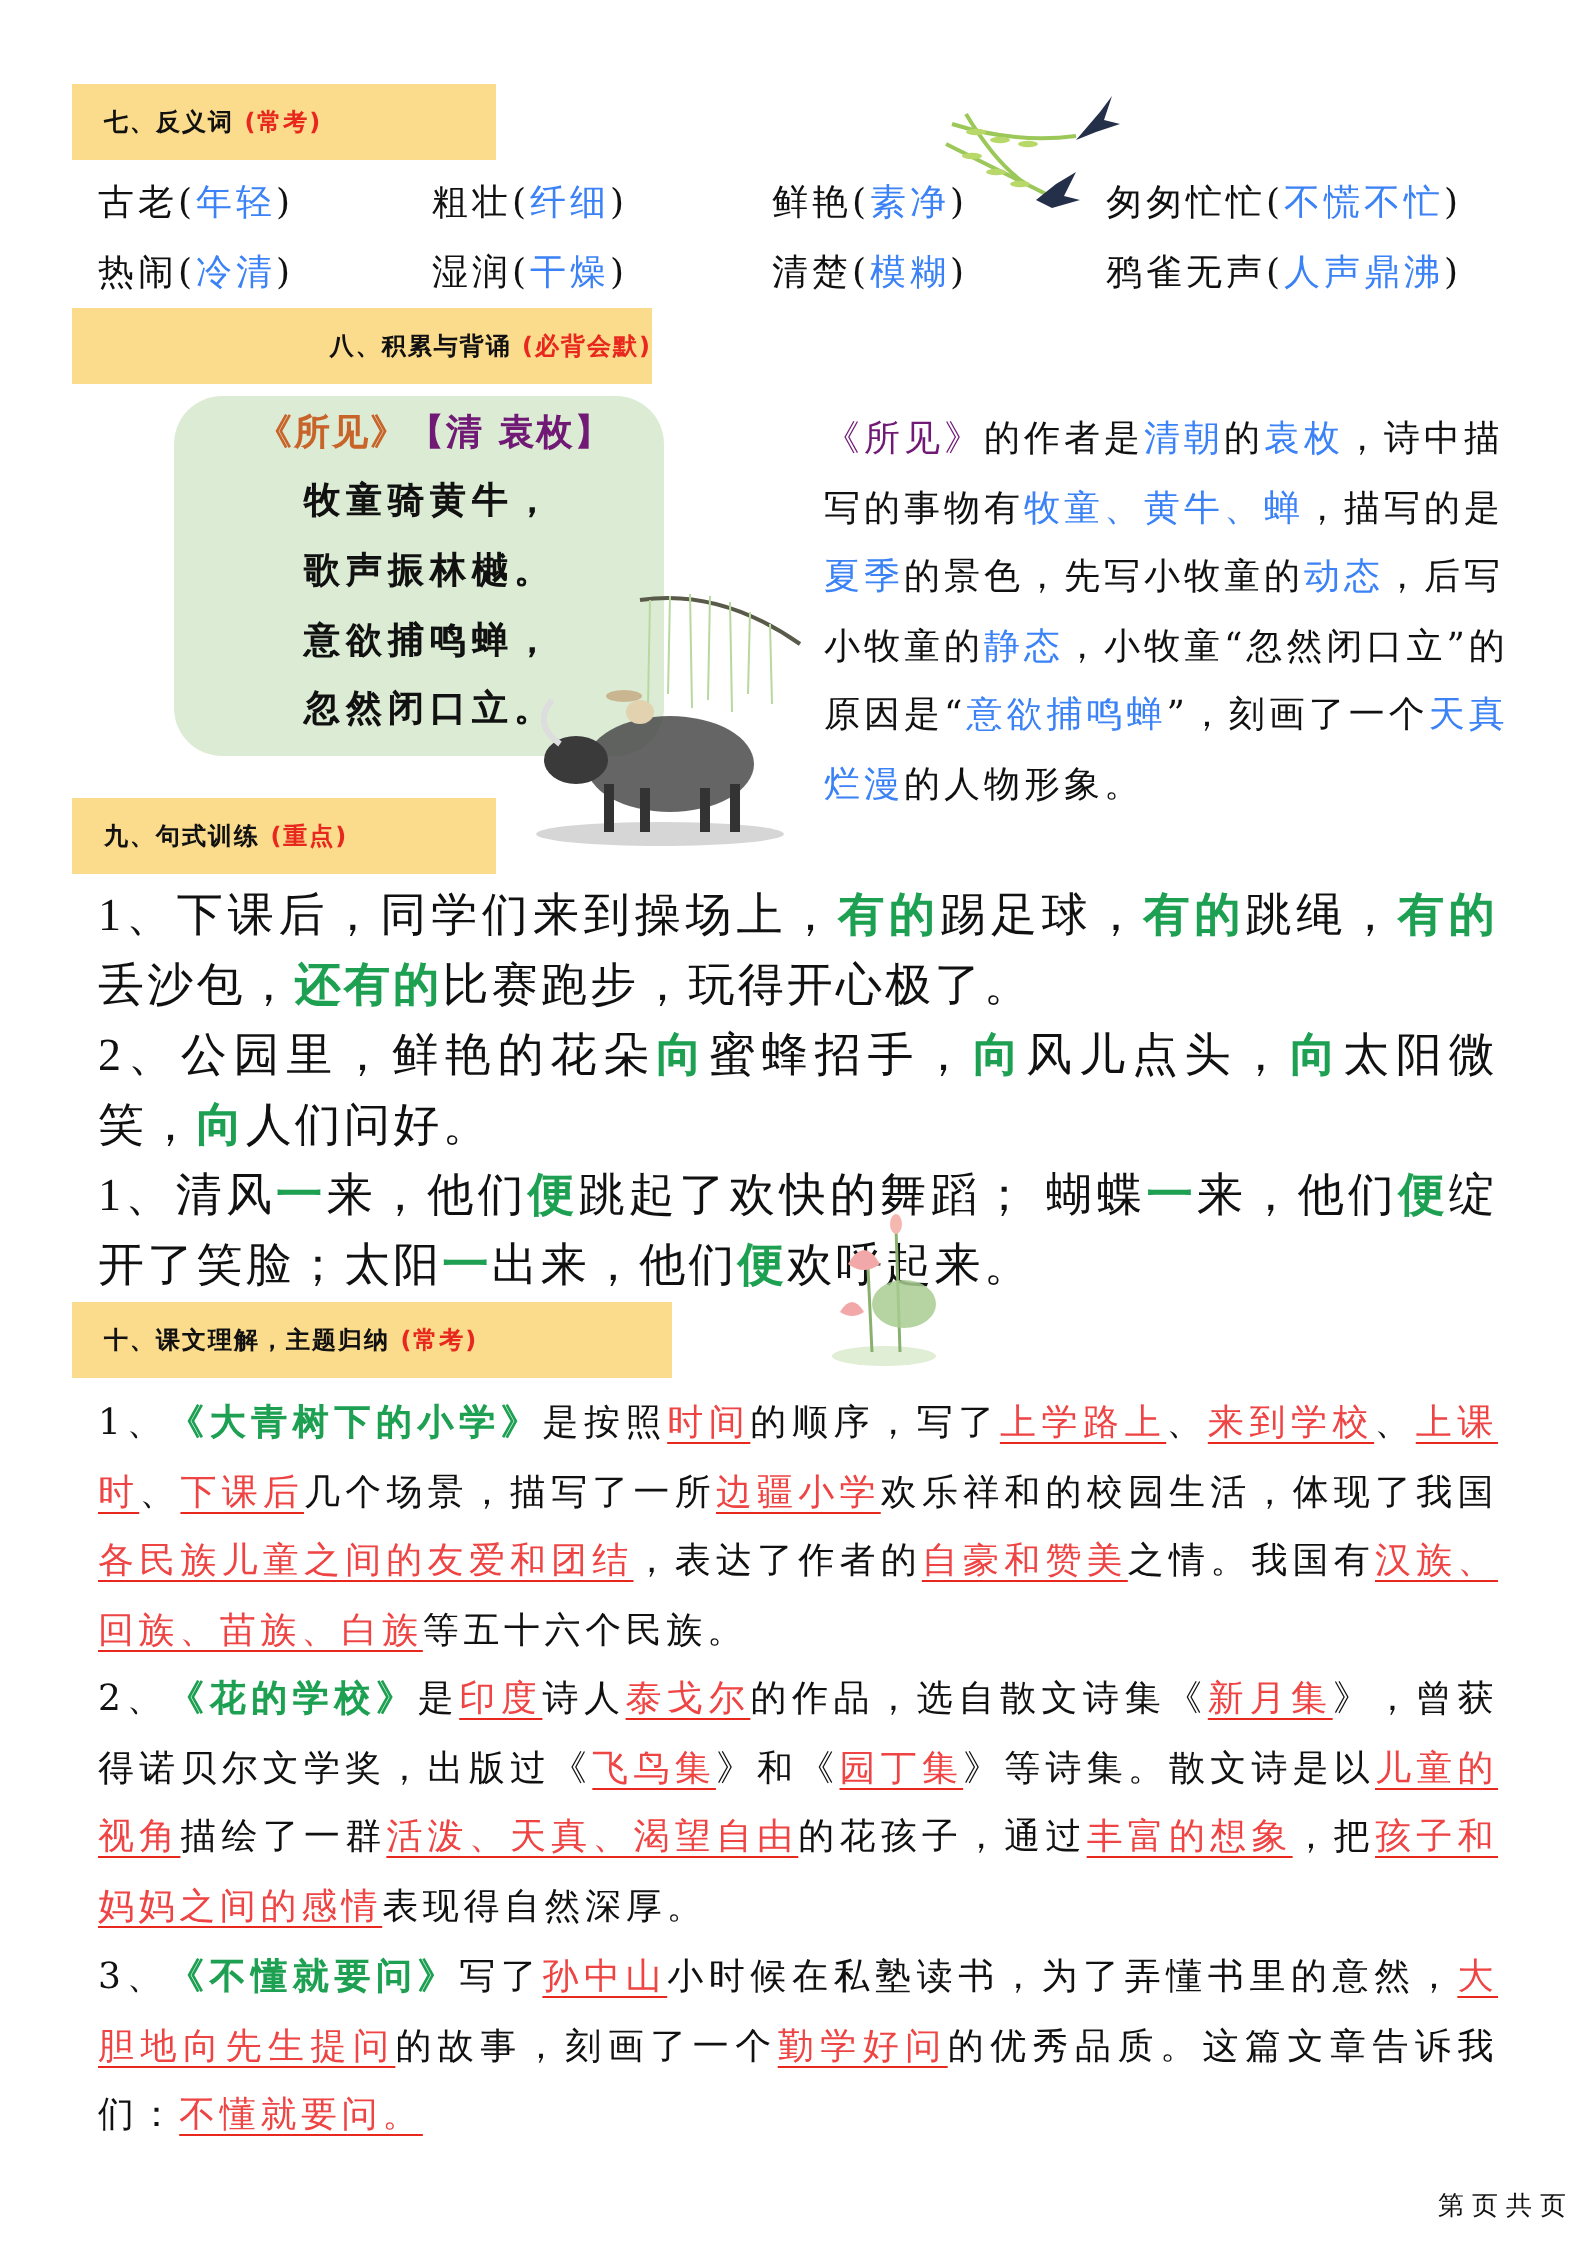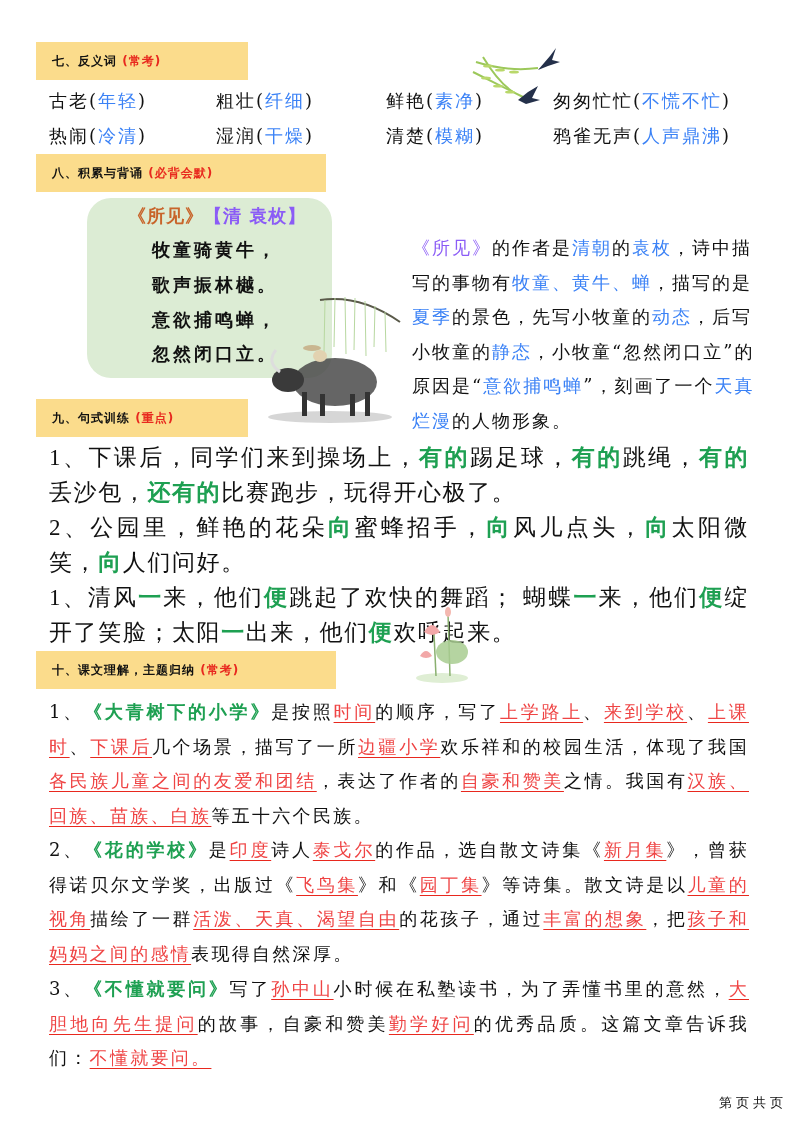--- a/index.html
+++ b/index.html
@@ -4,30 +4,30 @@
 <style>
   html, body { margin:0; padding:0; background:#ffffff; }
   body { width:793px; height:1122px; position:relative; overflow:hidden;
          font-family: "DejaVu Serif", "Liberation Serif", serif; color:#111; }
   .abs { position:absolute; }
   .heading { position:absolute; background:#fbdc8c; height:38px; line-height:38px;
              font-size:12px; font-weight:bold; padding-left:16px; box-sizing:border-box;
              font-family:"DejaVu Sans", "Liberation Sans", sans-serif; letter-spacing:1px; }
   .heading .tag { color:#e8281e; font-weight:bold; }
   .red { color:#3b82f6; }
-  .green { color:#8b5cf6; }
+  .green { color:#701a75; }
   .greenb { color:#1ea052; font-weight:bold; }
   .orange { color:#c8642a; }
   .ul { color:#ef4444; text-decoration:underline; text-decoration-color:#e8281e; text-underline-offset:4px; }
   .ant-row { position:absolute; font-size:18px; letter-spacing:2px; }
   .poem-box { position:absolute; left:87px; top:198px; width:245px; height:180px;
               background:#dcecd4; border-radius:24px; }
   .poem-title { position:absolute; left:128px; top:204px; font-size:18px; font-weight:bold; letter-spacing:1px; }
   .poem-line { position:absolute; left:152px; font-size:18px; font-weight:bold; letter-spacing:3px; }
-  .desc { position:absolute; left:412px; top:203px; width:355px; font-size:18px; line-height:34.5px; letter-spacing:2px;margin-top:28px; }
+  .desc { position:absolute; left:412px; top:203px; width:355px; font-size:18px; line-height:34.5px; letter-spacing:2px; }
   .para { position:absolute; left:49px; width:700px; font-size:23px; line-height:34.5px; letter-spacing:1.6px;
           font-family:"Liberation Serif","DejaVu Serif",serif; text-align:justify; }
   .para2 { position:absolute; left:49px; width:700px; font-size:18px; line-height:34.5px; letter-spacing:2.3px; text-align:justify; }
   .footer { position:absolute; right:6px; top:1094px; font-size:13px; letter-spacing:4px;
             font-family:"DejaVu Sans","Liberation Sans",sans-serif; }
 </style>
 </head>
 <body>
 
 <div class="heading" style="left:36px;top:42px;width:212px;">
@@ -71,21 +71,21 @@
 <div class="ant-row" style="left:216px;top:124px;">
   <span>湿润</span>(<span class="red">干燥</span>)
 </div>
 <div class="ant-row" style="left:386px;top:124px;">
   <span>清楚</span>(<span class="red">模糊</span>)
 </div>
 <div class="ant-row" style="left:553px;top:124px;">
   <span>鸦雀无声</span>(<span class="red">人声鼎沸</span>)
 </div>
 
-<div class="heading" style="left:36px;top:154px;width:290px;">
+<div class="heading" style="left:36px;top:154px;width:290px;text-align:right;">
   <span>八、积累与背诵</span>
   <span class="tag">(必背会默)</span>
 </div>
 
 <div class="poem-box"></div>
 <div class="poem-title">
   <span class="orange">《所见》</span><span class="green">【清  袁枚】</span>
 </div>
 <div class="poem-line" style="top:238px;">牧童骑黄牛，</div>
 <div class="poem-line" style="top:273px;">歌声振林樾。</div>
@@ -151,16 +151,16 @@
 
 <div class="para2" style="top:695px;">
   <span>1、</span><span class="greenb">《大青树下的小学》</span><span>是按照</span><span class="ul">时间</span><span>的顺序，写了</span><span class="ul">上学路上</span><span>、</span><span class="ul">来到学校</span><span>、</span><span class="ul">上课时</span><span>、</span><span class="ul">下课后</span><span>几个场景，描写了一所</span><span class="ul">边疆小学</span><span>欢乐祥和的校园生活，体现了我国</span><span class="ul">各民族儿童之间的友爱和团结</span><span>，表达了作者的</span><span class="ul">自豪和赞美</span><span>之情。我国有</span><span class="ul">汉族、回族、苗族、白族</span><span>等五十六个民族。</span>
 </div>
 
 <div class="para2" style="top:833px;">
   <span>2、</span><span class="greenb">《花的学校》</span><span>是</span><span class="ul">印度</span><span>诗人</span><span class="ul">泰戈尔</span><span>的作品，选自散文诗集《</span><span class="ul">新月集</span><span>》，曾获得诺贝尔文学奖，出版过《</span><span class="ul">飞鸟集</span><span>》和《</span><span class="ul">园丁集</span><span>》等诗集。散文诗是以</span><span class="ul">儿童的视角</span><span>描绘了一群</span><span class="ul">活泼、天真、渴望自由</span><span>的花孩子，通过</span><span class="ul">丰富的想象</span><span>，把</span><span class="ul">孩子和妈妈之间的感情</span><span>表现得自然深厚。</span>
 </div>
 
 <div class="para2" style="top:972px;">
-  <span>3、</span><span class="greenb">《不懂就要问》</span><span>写了</span><span class="ul">孙中山</span><span>小时候在私塾读书，为了弄懂书里的意然，</span><span class="ul">大胆地向先生提问</span><span>的故事，自豪和赞美</span><span class="ul">勤学好问</span><span>的优秀品质。这篇文章告诉我们：</span><span class="ul">不懂就要问。</span>
+  <span>3、</span><span class="greenb">《不懂就要问》</span><span>写了</span><span class="ul">孙中山</span><span>小时候在私塾读书，为了弄懂书里的意然，</span><span class="ul">大胆地向先生提问</span><span>的故事，刻画了一个</span><span class="ul">勤学好问</span><span>的优秀品质。这篇文章告诉我们：</span><span class="ul">不懂就要问。</span>
 </div>
 
 <div class="footer">第页共页</div>
 
 </body></html>

